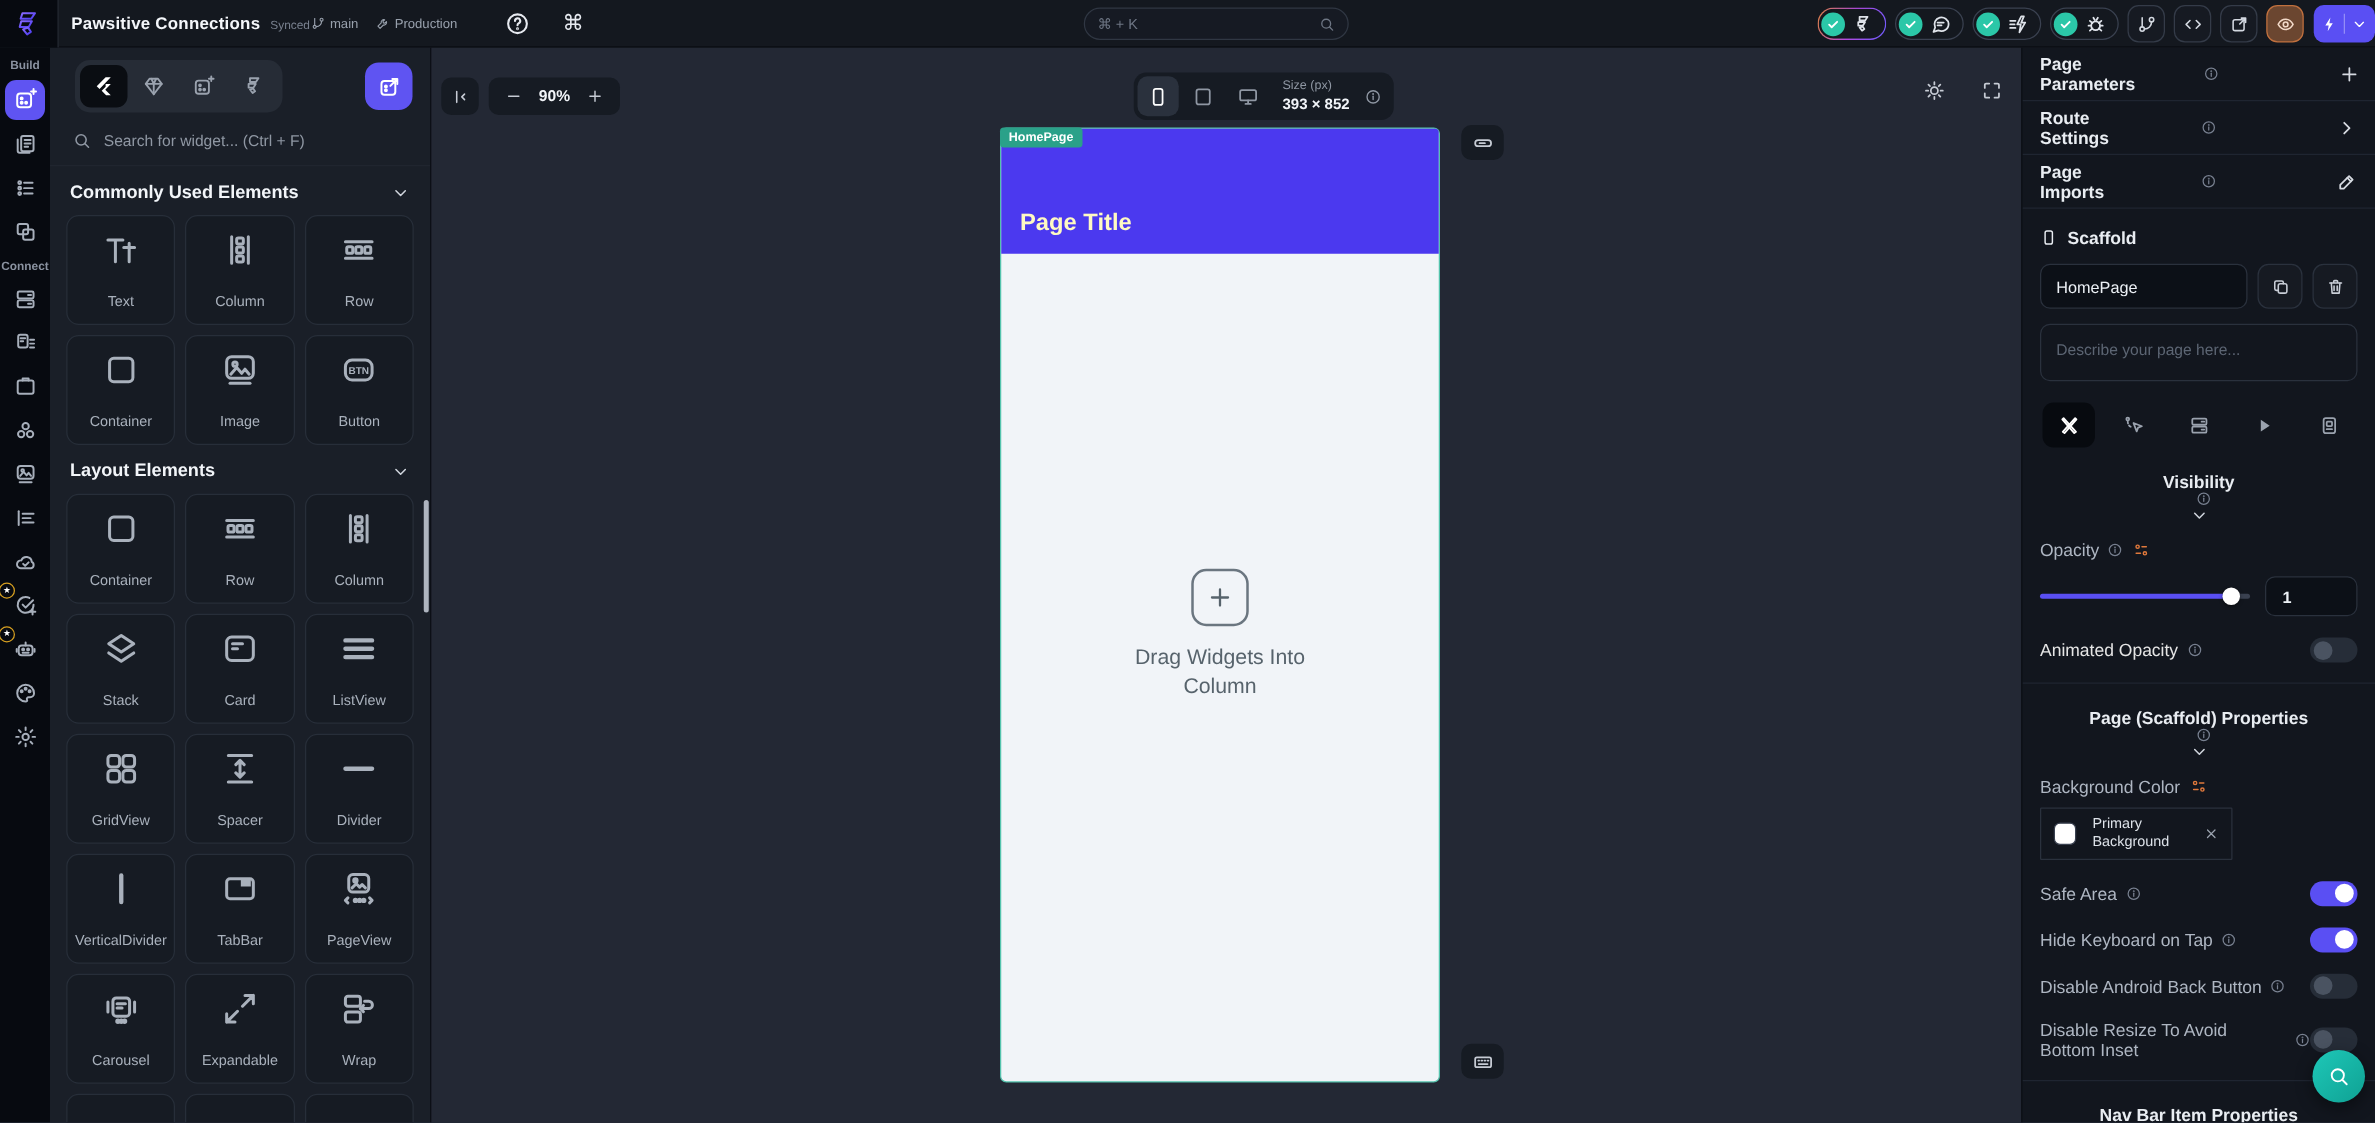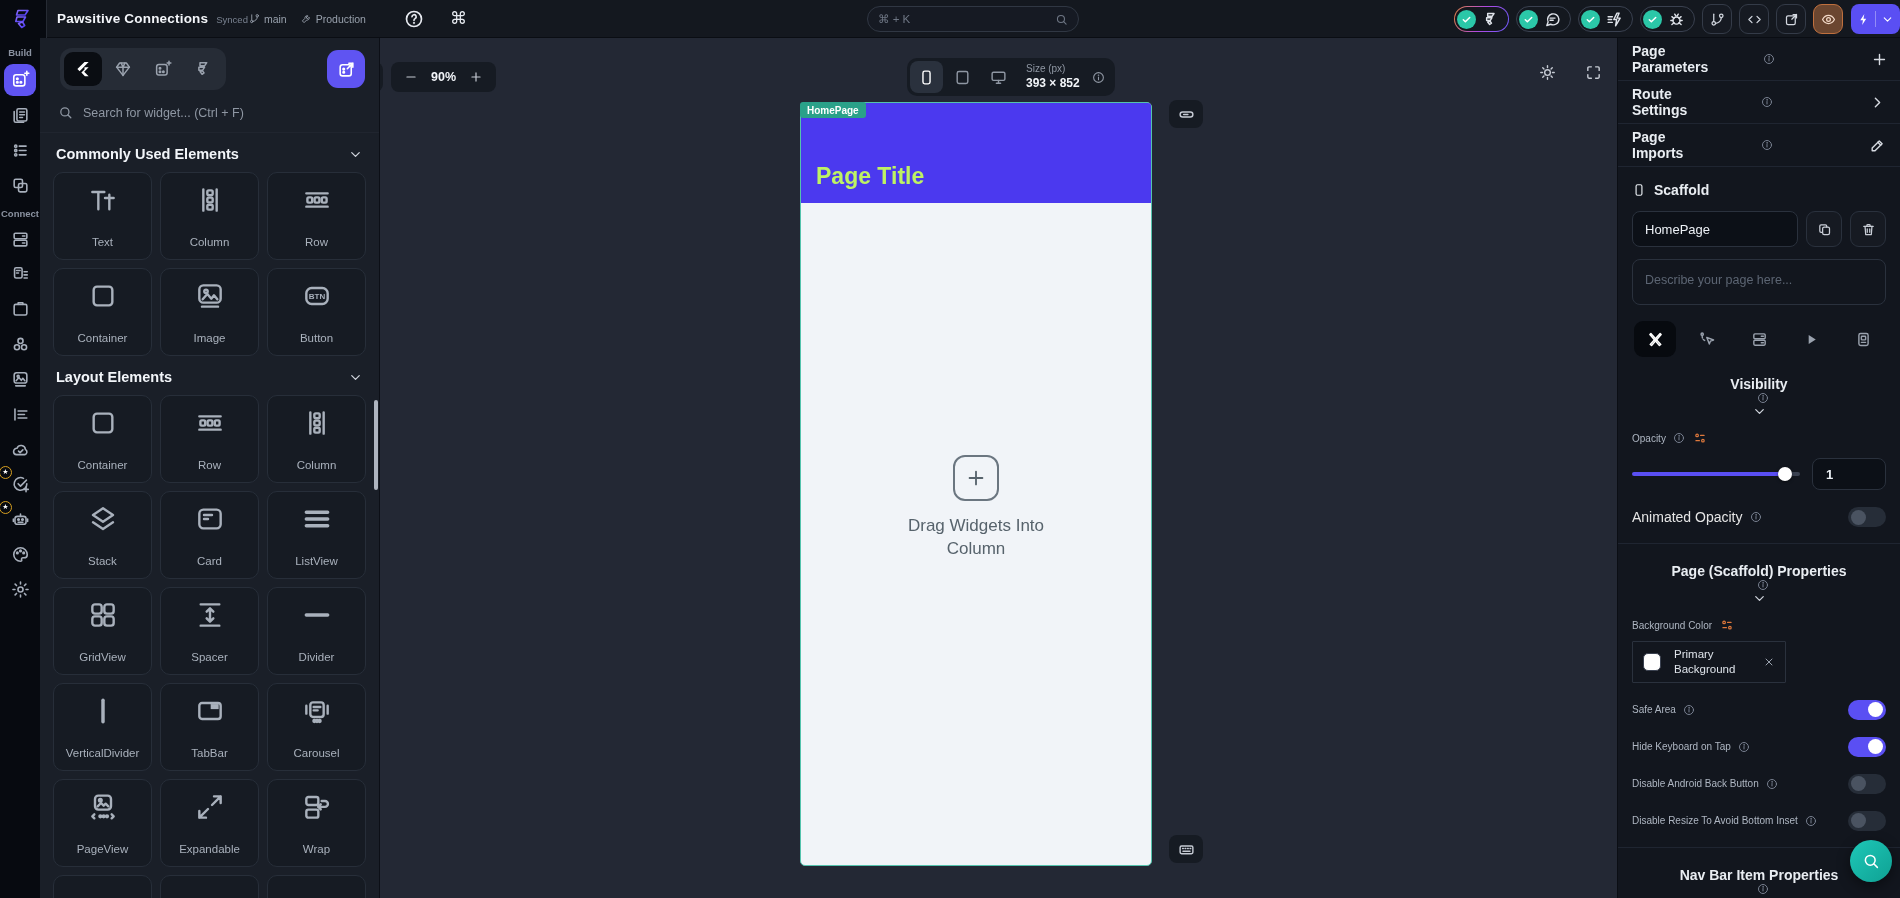--- a/index.html
+++ b/index.html
@@ -40,21 +40,21 @@
 
   
   .rail { position:absolute; top:38px; left:0; bottom:0; width:40px; background:#070A10; display:flex; flex-direction:column; align-items:center; padding-top:4px; z-index:40; }
   .rail-label { font-size:9.5px; font-weight:bold; color:#8A92A0; margin:5px 0 3px; }
   .rail-item { width:30px; height:30px; margin:2.5px 0; display:flex; align-items:center; justify-content:center; color:#A7AFBB; position:relative; cursor:pointer; }
   .rail-item .ic { width:19px; height:19px; }
   .rail-item.active { width:32px; height:32px; background:#5F54F2; border-radius:9px; color:#fff; }
   .star-badge { position:absolute; top:-4px; left:-6px; width:13px; height:13px; border-radius:50%; background:#070A10; border:1.5px solid #D7A021; color:#fff; font-size:7px; display:flex; align-items:center; justify-content:center; z-index:2; }
 
   
-  .panel { position:absolute; top:38px; left:40px; bottom:0; width:340px; background:#1A1F28; border-right:1px solid #0C0F16; overflow:hidden; z-index:30; }
+  .panel { position:absolute; top:38px; left:40px; bottom:0; width:305px; background:#1A1F28; border-right:1px solid #0C0F16; overflow:hidden; z-index:30; }
   .panel-tabs-row { display:flex; align-items:center; padding:10px 14px 0 20px; }
   .seg { background:#262C36; border-radius:12px; padding:4px; display:flex; gap:2px; }
   .seg-tab { width:38px; height:34px; border-radius:9px; display:flex; align-items:center; justify-content:center; color:#9AA2AE; cursor:pointer; }
   .seg-tab .ic { width:18px; height:18px; }
   .seg-tab.active { background:#0A0D12; color:#FFFFFF; }
   .popout-btn { margin-left:auto; width:38px; height:38px; background:#5F54F2; border-radius:11px; display:flex; align-items:center; justify-content:center; color:#fff; cursor:pointer; }
   .popout-btn .ic { width:19px; height:19px; }
   .search-row { display:flex; align-items:center; gap:10px; padding:15px 16px 12px 18px; color:#8F97A3; font-size:12.5px; border-bottom:1px solid #20252F; }
   .search-row .ic { width:15px; height:15px; }
   .section-hdr { display:flex; align-items:center; justify-content:space-between; padding:13px 16px 10px 16px; }
@@ -82,21 +82,21 @@
   .size-block { margin-left:8px; display:flex; flex-direction:column; line-height:1.25; }
   .size-label { font-size:10px; color:#8F97A3; }
   .size-value { font-size:12px; font-weight:bold; color:#F2F5F9; }
   .device-group .info-ic { margin-left:9px; color:#8F97A3; width:13px; height:13px; }
   .canvas-right-ic { position:absolute; top:26px; color:#C6CBD4; cursor:pointer; }
   .canvas-right-ic .ic { width:17px; height:17px; }
 
   .phone { position:absolute; left:473px; top:64px; width:352px; height:764px; background:#F1F4F8; border:1.5px solid #54C3AD; border-radius:5px; }
   .page-badge { position:absolute; top:-1px; left:-1px; background:#2AA189; color:#fff; font-size:10px; font-weight:bold; padding:2.5px 7px; border-radius:3px; z-index:3; }
   .appbar { height:100px; background:#4B39EF; border-radius:3px 3px 0 0; position:relative; }
-  .appbar-title { position:absolute; left:15px; bottom:13px; font-size:23px; font-weight:bold; color:#bef264; }
+  .appbar-title { position:absolute; left:15px; bottom:13px; font-size:19px; font-weight:bold; color:#fef9c3; }
   .phone-body { height:662px; display:flex; flex-direction:column; align-items:center; justify-content:center; transform:translateY(-26px); }
   .phone-body-inner { display:flex; flex-direction:column; align-items:center; }
   .plus-box { width:46px; height:46px; border:2px solid #6B7680; border-radius:12px; display:flex; align-items:center; justify-content:center; color:#57636C; cursor:pointer; }
   .plus-box .ic { width:22px; height:22px; }
   .drop-hint { margin-top:14px; font-size:17px; color:#57636C; width:160px; text-align:center; line-height:1.35; }
   .side-btn { position:absolute; width:34px; height:28px; background:#161B23; border-radius:8px; display:flex; align-items:center; justify-content:center; color:#C6CBD4; cursor:pointer; }
   .side-btn .ic { width:17px; height:17px; }
 
   
   .inspector { position:absolute; top:38px; right:0; bottom:0; width:283px; background:#12161E; border-left:1px solid #0B0E14; padding:0 14px; overflow:hidden; z-index:30; }
@@ -115,21 +115,21 @@
   .desc-input { width:100%; height:46px; margin-top:12px; background:transparent; border:1px solid #2A313D; border-radius:8px; color:#EDF1F6; font-size:12.5px; padding:13px 12px; resize:none; font-family:"Liberation Sans",sans-serif; outline:none; }
   .desc-input::placeholder { color:#5C6573; }
   .text-input::placeholder { color:#5C6573; }
   .insp-tabs { display:flex; justify-content:space-between; margin-top:12px; padding:0 2px; }
   .insp-tab { width:42px; height:36px; border-radius:9px; display:flex; align-items:center; justify-content:center; color:#9AA2AE; cursor:pointer; }
   .insp-tab .ic { width:17px; height:17px; }
   .insp-tab.active { background:#070A0F; color:#fff; }
   .group-hdr { display:flex; align-items:center; margin-top:19px; cursor:pointer;flex-direction:column; }
   .group-hdr .chev { width:15px; height:15px; color:#CFD4DC; }
   .prop-label-row { display:flex; align-items:center; margin-top:12px; }
-  .prop-label { font-size:10px; color:#AEB6C2; }
+  .prop-label { font-size:14px; color:#AEB6C2; }
   .var-ic { width:14px; height:14px; color:#E0793C; margin-left:8px; }
   .slider-row { display:flex; align-items:center; gap:12px; margin-top:13px; }
   .slider { position:relative; flex:1; height:14px; }
   .slider .track { position:absolute; top:5px; left:0; right:0; height:4px; border-radius:2px; background:linear-gradient(to right,#5A4FF3 0 91%,#3A4150 91%); }
   .slider .thumb { position:absolute; top:0; left:calc(91% - 7px); width:14px; height:14px; border-radius:50%; background:#fff; box-shadow:0 1px 3px rgba(0,0,0,.5); cursor:pointer; }
   .value-box { width:74px; height:32px; border:1px solid #2A313D; border-radius:8px; display:flex; align-items:center; padding:0 13px; font-size:13px; font-weight:bold; color:#EDF1F6; background:#0C1017; }
   .prop-row { display:flex; align-items:center; margin-top:17px; }
   .prop-row.bold .prop-label { font-size:14px; font-weight:normal; color:#e5e5e5; }
   .toggle { width:38px; height:20px; border-radius:10px; background:#262D38; position:relative; cursor:pointer; flex:none; }
   .toggle .knob { position:absolute; top:2.5px; left:3px; width:15px; height:15px; border-radius:50%; background:#4A5361; }
@@ -697,43 +697,43 @@
             <svg viewBox="0 0 24 24">
               <rect x="4" y="6" width="16" height="12" rx="2"></rect>
               <path d="M12.5 6.8h6v3.8h-6z" fill="currentColor" stroke="none"></path>
             </svg>
           </span>
           <span class="tlabel">TabBar</span>
         </div>
         <div class="tile">
           <span class="ic ticon">
             <svg viewBox="0 0 24 24">
-              <rect x="7" y="5.5" width="10" height="11" rx="2"></rect>
-              <path d="M9.5 9h5M9.5 11.5h3"></path>
-              <path d="M4 8v6M20 8v6"></path>
-              <circle cx="10" cy="19.5" r=".7" fill="currentColor"></circle>
-              <circle cx="12" cy="19.5" r=".7" fill="currentColor"></circle>
-              <circle cx="14" cy="19.5" r=".7" fill="currentColor"></circle>
-            </svg>
-          </span>
-          <span class="tlabel">Carousel</span>
-        </div>
-        <div class="tile">
-          <span class="ic ticon">
-            <svg viewBox="0 0 24 24">
               <rect x="6" y="3.5" width="12" height="10.5" rx="2.5"></rect>
               <circle cx="10" cy="7" r="1"></circle>
               <path d="m8 11.5 2.5-2.5 2 2 1.5-1.5 2 2"></path>
               <path d="M5.5 17.5 4 19l1.5 1.5M18.5 17.5 20 19l-1.5 1.5"></path>
               <circle cx="10" cy="19" r=".7" fill="currentColor"></circle>
               <circle cx="12.5" cy="19" r=".7" fill="currentColor"></circle>
               <circle cx="15" cy="19" r=".7" fill="currentColor"></circle>
             </svg>
           </span>
           <span class="tlabel">PageView</span>
+        </div>
+        <div class="tile">
+          <span class="ic ticon">
+            <svg viewBox="0 0 24 24">
+              <rect x="7" y="5.5" width="10" height="11" rx="2"></rect>
+              <path d="M9.5 9h5M9.5 11.5h3"></path>
+              <path d="M4 8v6M20 8v6"></path>
+              <circle cx="10" cy="19.5" r=".7" fill="currentColor"></circle>
+              <circle cx="12" cy="19.5" r=".7" fill="currentColor"></circle>
+              <circle cx="14" cy="19.5" r=".7" fill="currentColor"></circle>
+            </svg>
+          </span>
+          <span class="tlabel">Carousel</span>
         </div>
         <div class="tile">
           <span class="ic ticon">
             <svg viewBox="0 0 24 24">
               <path d="m13.5 10.5 6.5-6.5M15 4h5v5M10.5 13.5 4 20M4 15v5h5"></path>
             </svg>
           </span>
           <span class="tlabel">Expandable</span>
         </div>
         <div class="tile">

